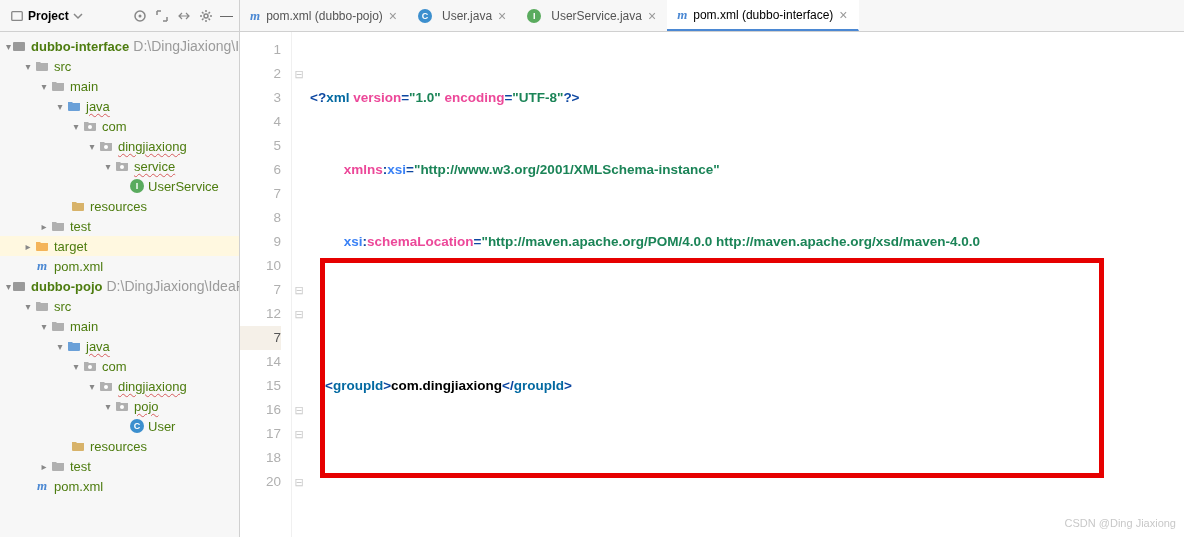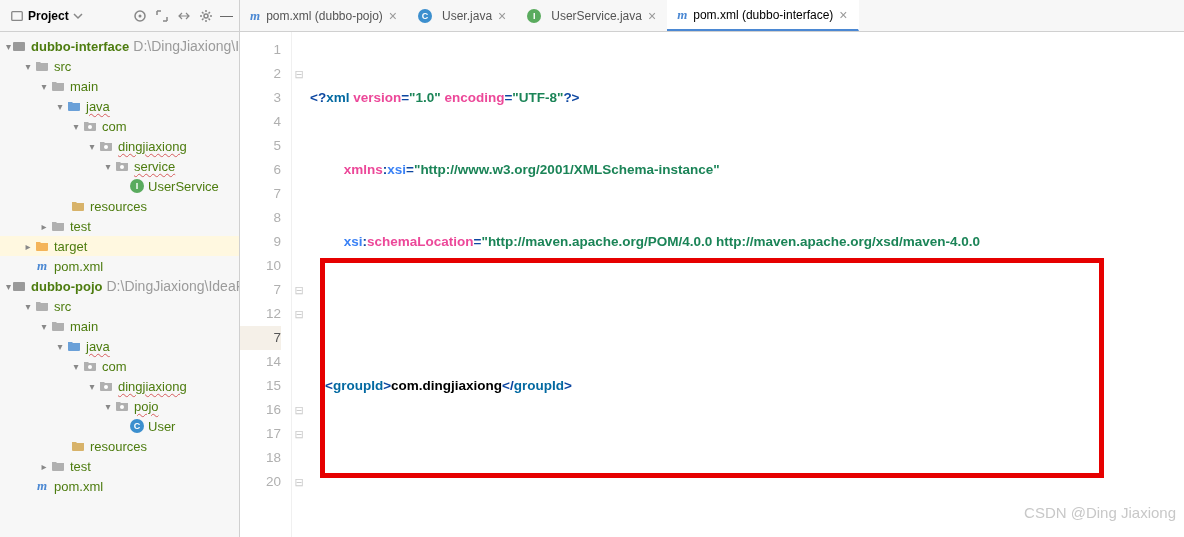--- a/index.html
+++ b/index.html
@@ -45,21 +45,21 @@
     .code-line { height: 24px; }
     
     .tag { color: #0369a1; font-weight: 600; }
     .attr { color: #ec4899; font-weight: 600; }
     .ns { color: #3b82f6; font-weight: 600; }
     .val { color: #1b8457; font-weight: 600; }
     .txt { color: #000; font-weight: 600; }
     .punct { color: #0d47a1; font-weight: 600; }
     
     .red-box { position: absolute; border: 5px solid #e60000; pointer-events: none; }
-    .watermark { position: absolute; bottom: 16px; right: 8px; color: #c8c8c8; font-size: 15px; font-family: sans-serif; }
+    .watermark { position: absolute; bottom: 8px; right: 8px; color: #c8c8c8; font-size: 11px; font-family: sans-serif; }
   </style>
 </head>
 <body>
 
 <div class="container">
 
   <aside class="sidebar">
     <div class="sidebar-header">
       <div class="sidebar-title">
         <svg width="14" height="14" viewBox="0 0 16 16">

